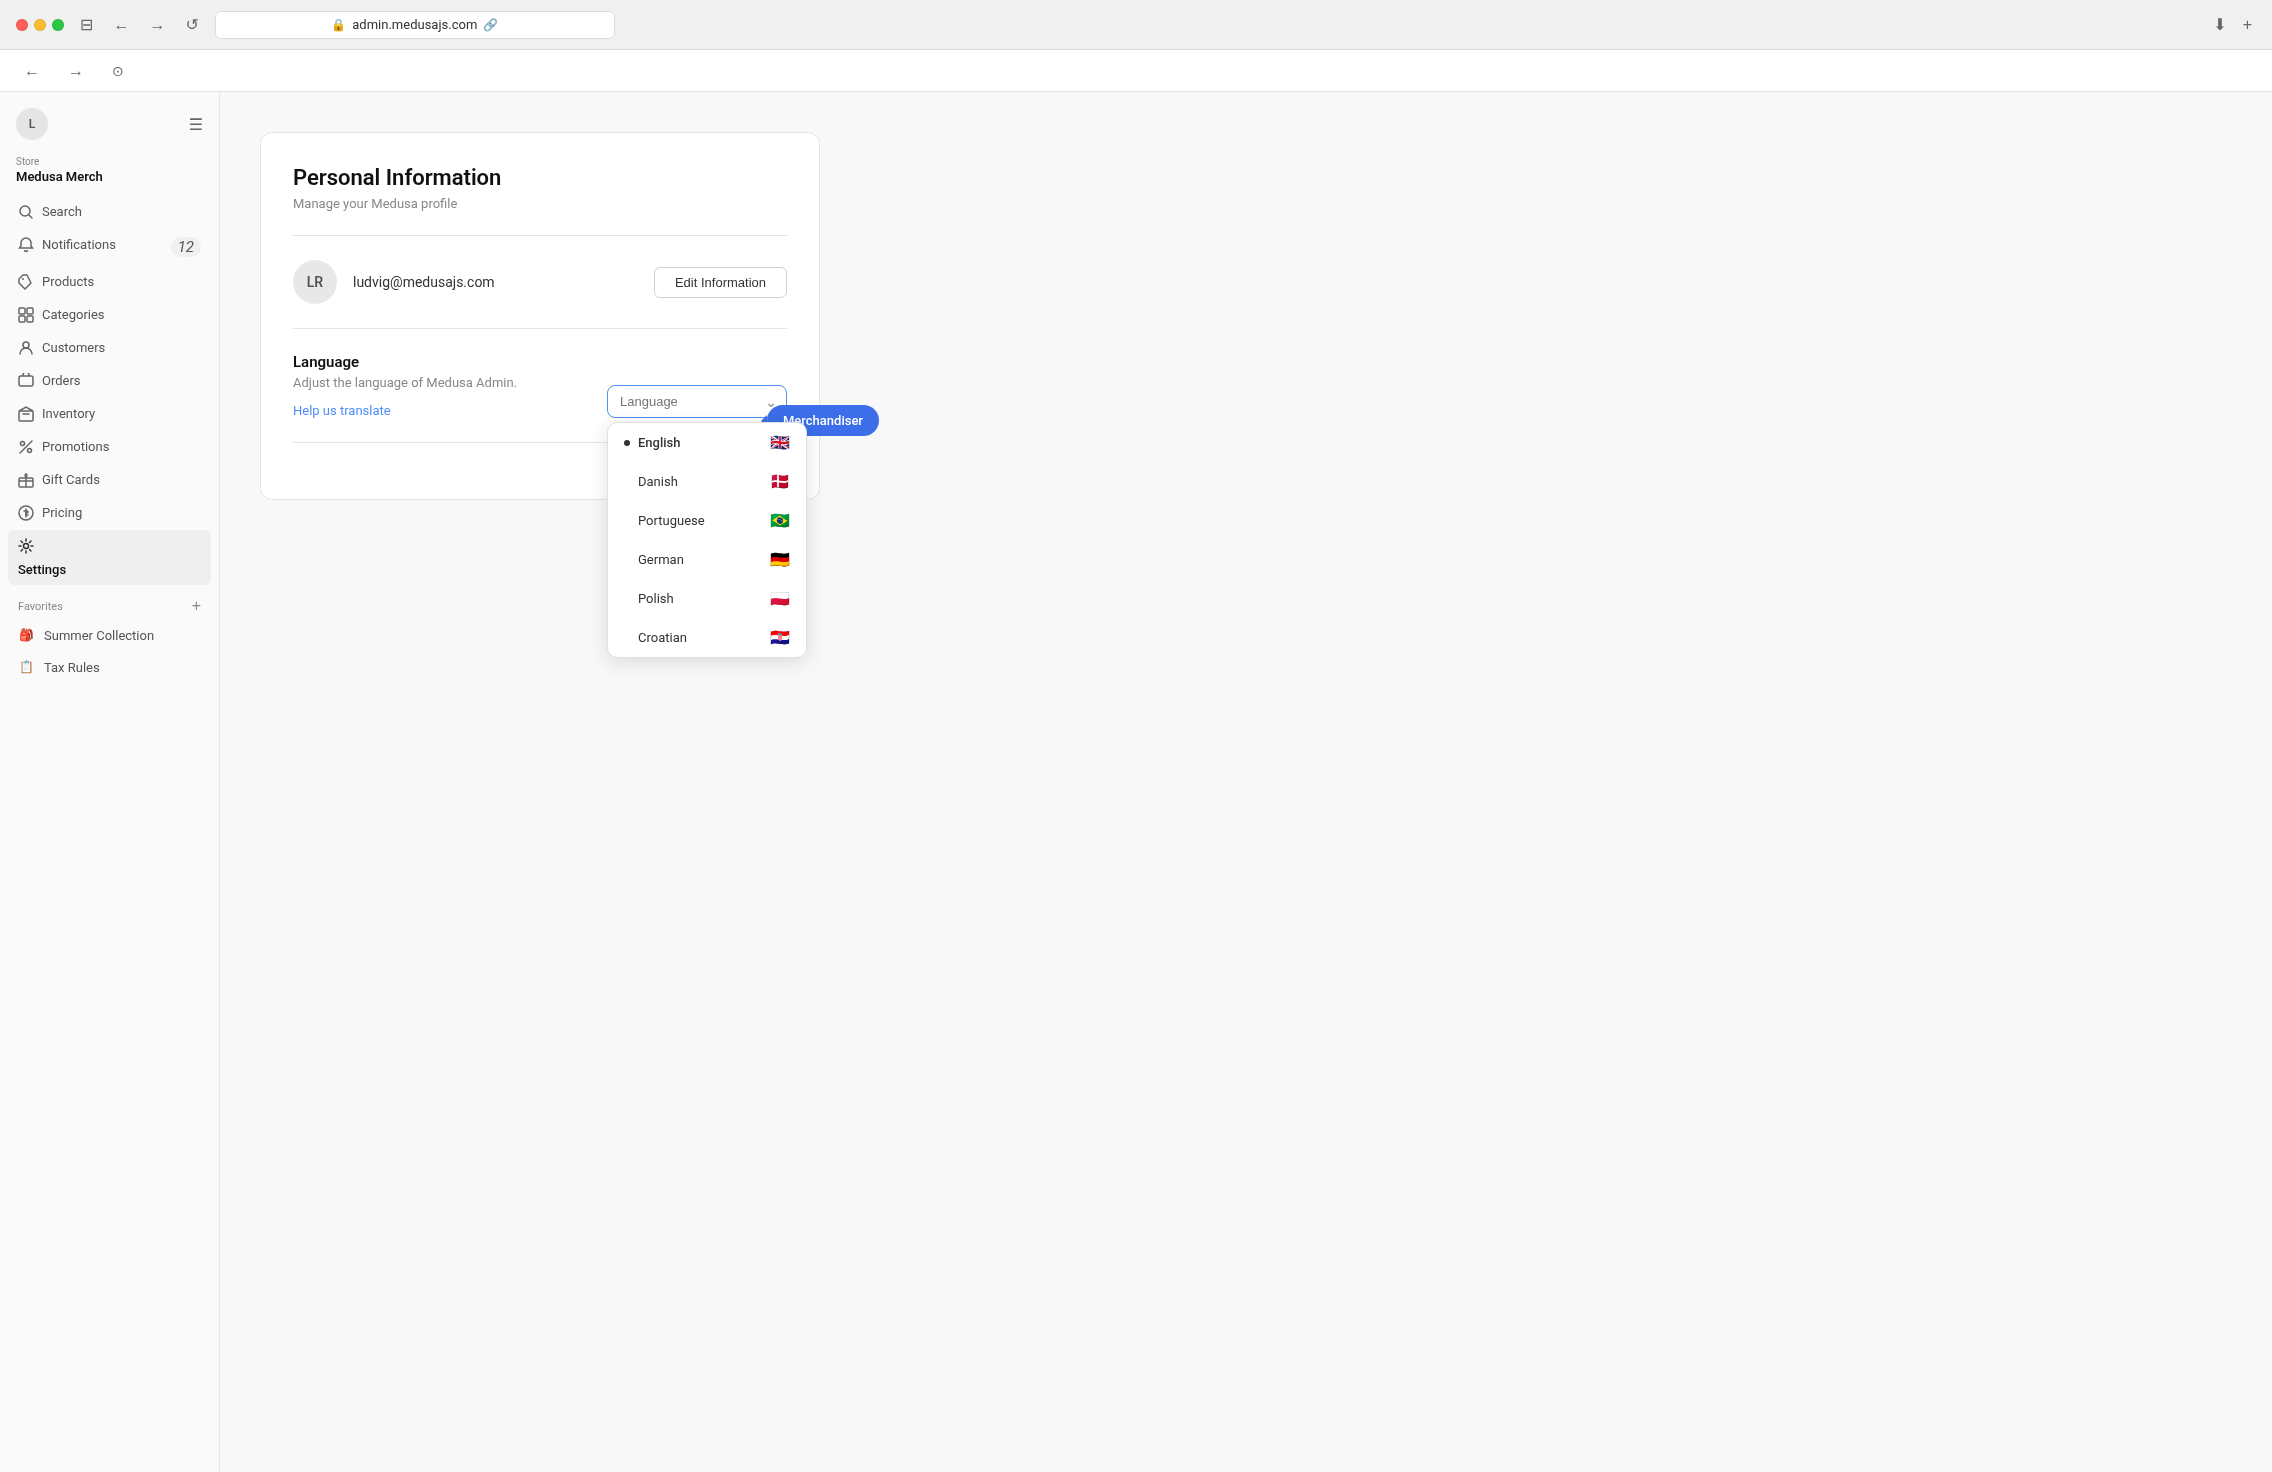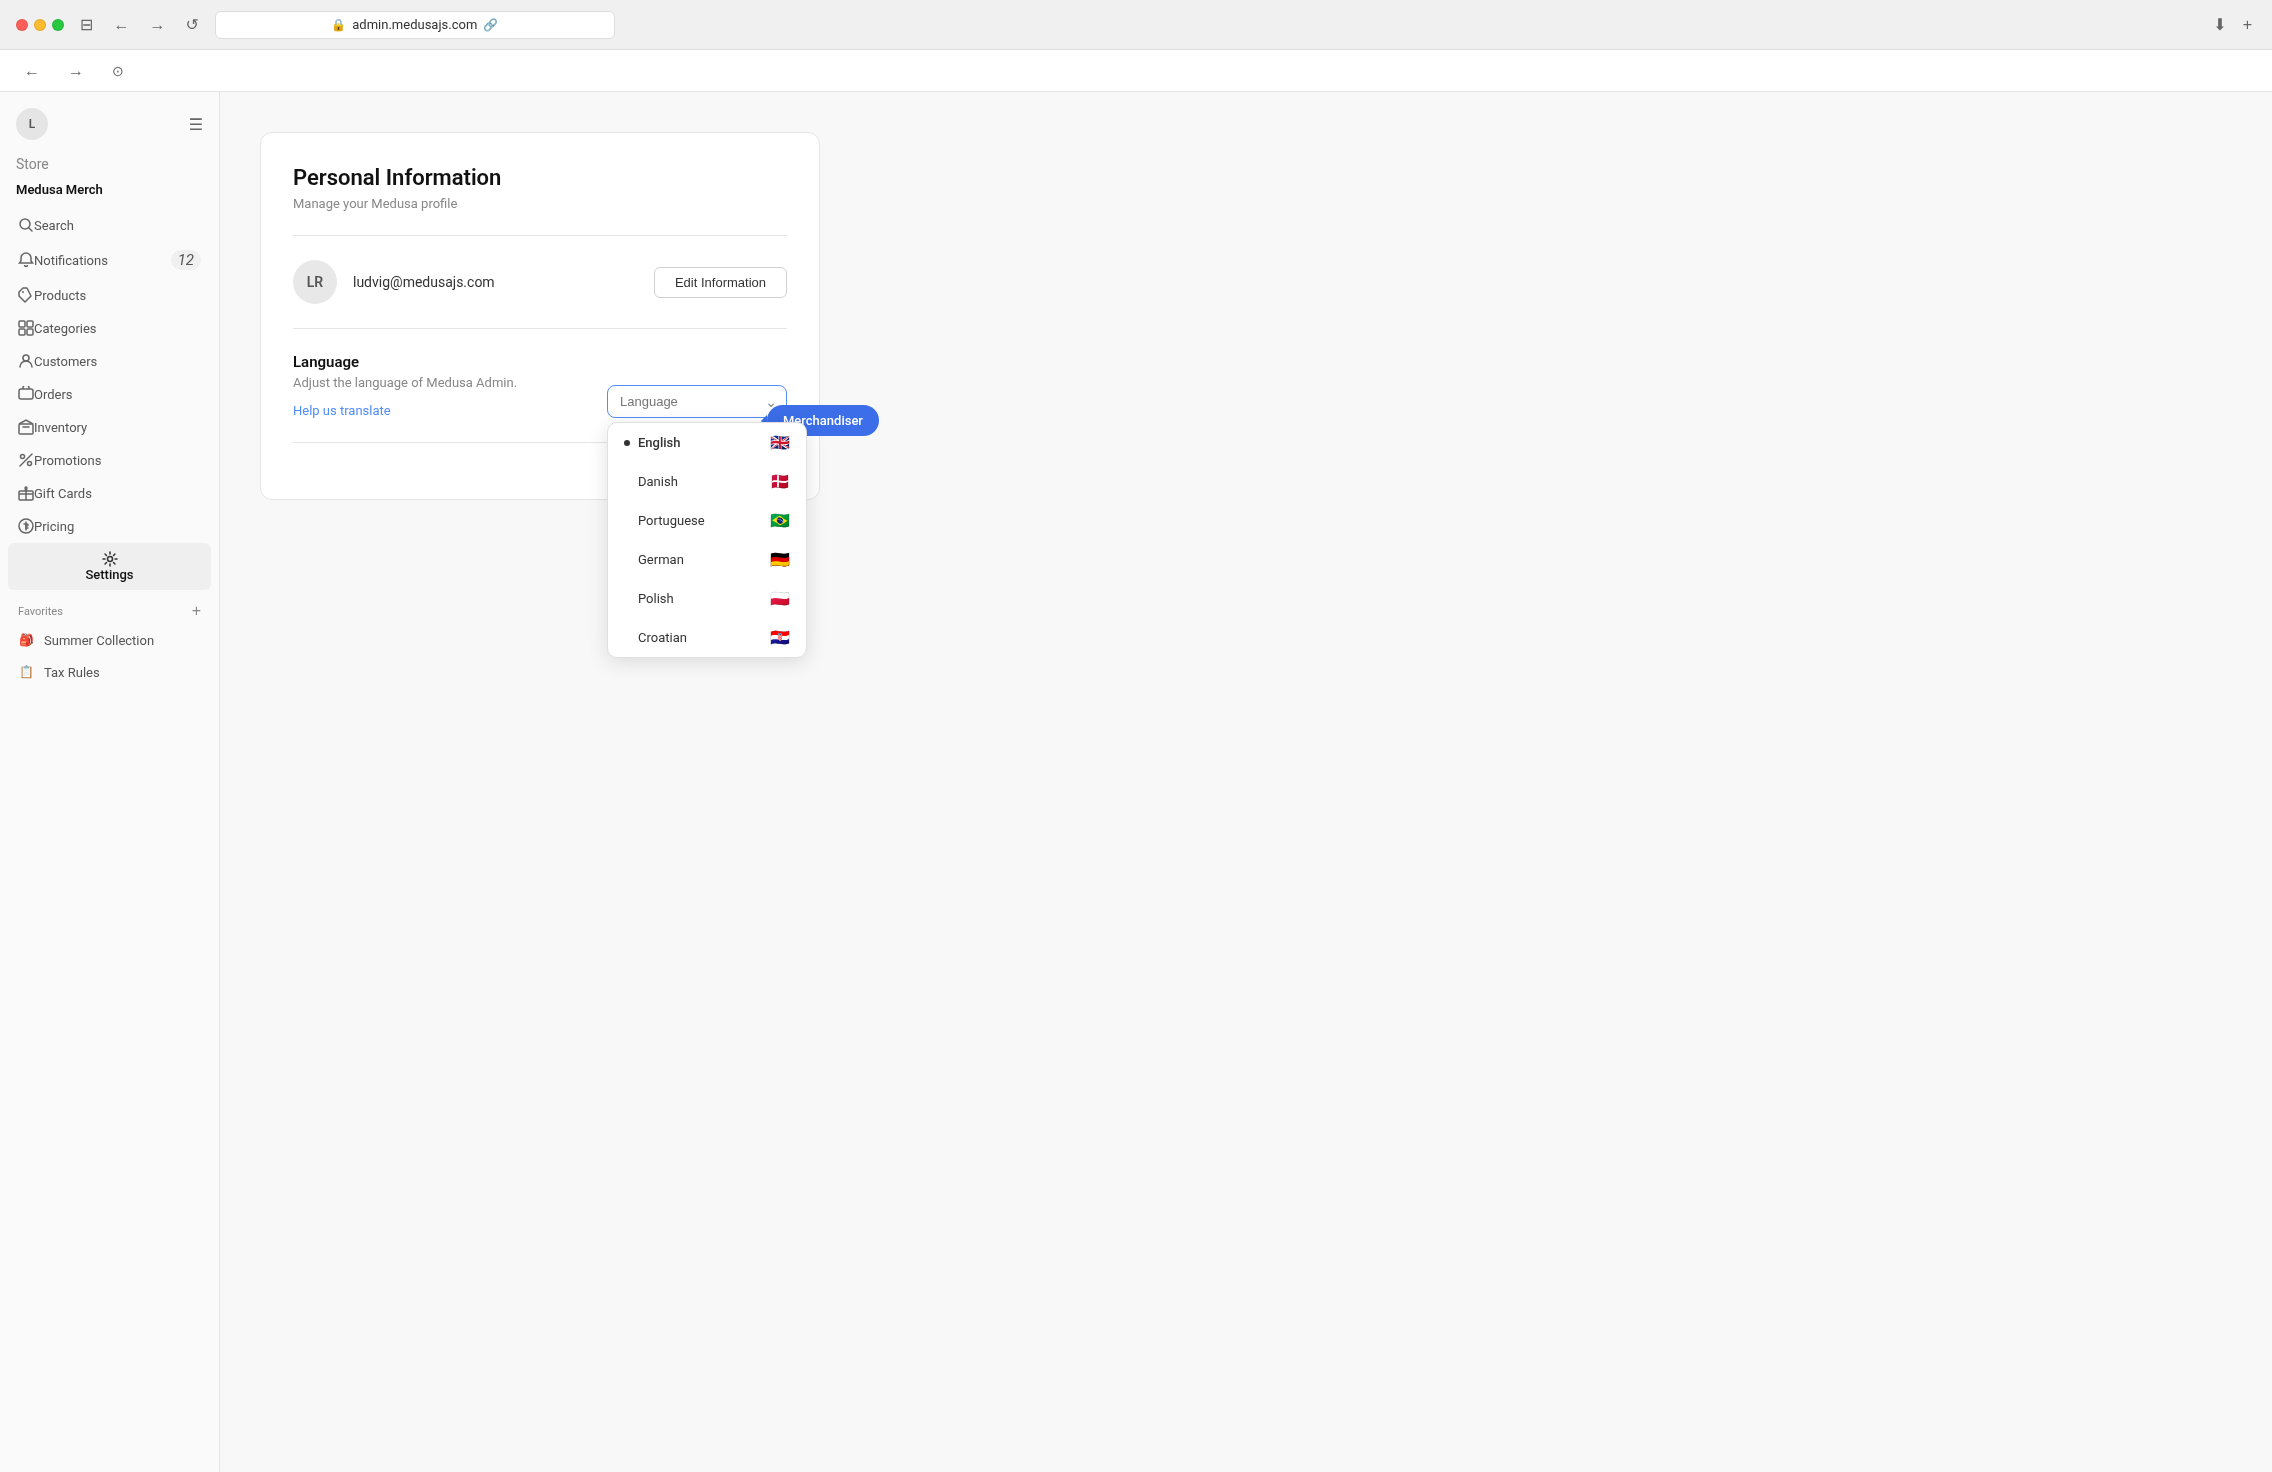--- a/index.html
+++ b/index.html
@@ -121,37 +121,37 @@
     }
     .hamburger-icon {
       color: #666;
       cursor: pointer;
       font-size: 16px;
     }
     .store-info {
       padding: 0 8px 12px 8px;
     }
     .store-label {
-      font-size: 14px;
+      font-size: 10px;
       color: #888;
-      margin-bottom: 10px;
+      margin-bottom: 2px;
     }
     .store-name {
       font-size: 13px;
       font-weight: 600;
     }
     .sidebar-nav {
       display: flex;
       flex-direction: column;
       gap: 1px;
     }
     .nav-item {
       display: flex;
-      align-items: center;
-      gap: 0;
+      align-items: flex-start;
+      gap: 8px;
       padding: 8px 10px;
       border-radius: 6px;
       cursor: pointer;
       color: #555;
       font-size: 13px;
       text-decoration: none;
     }
     .nav-item.active {
       background: #efefef;
       font-weight: 500;

